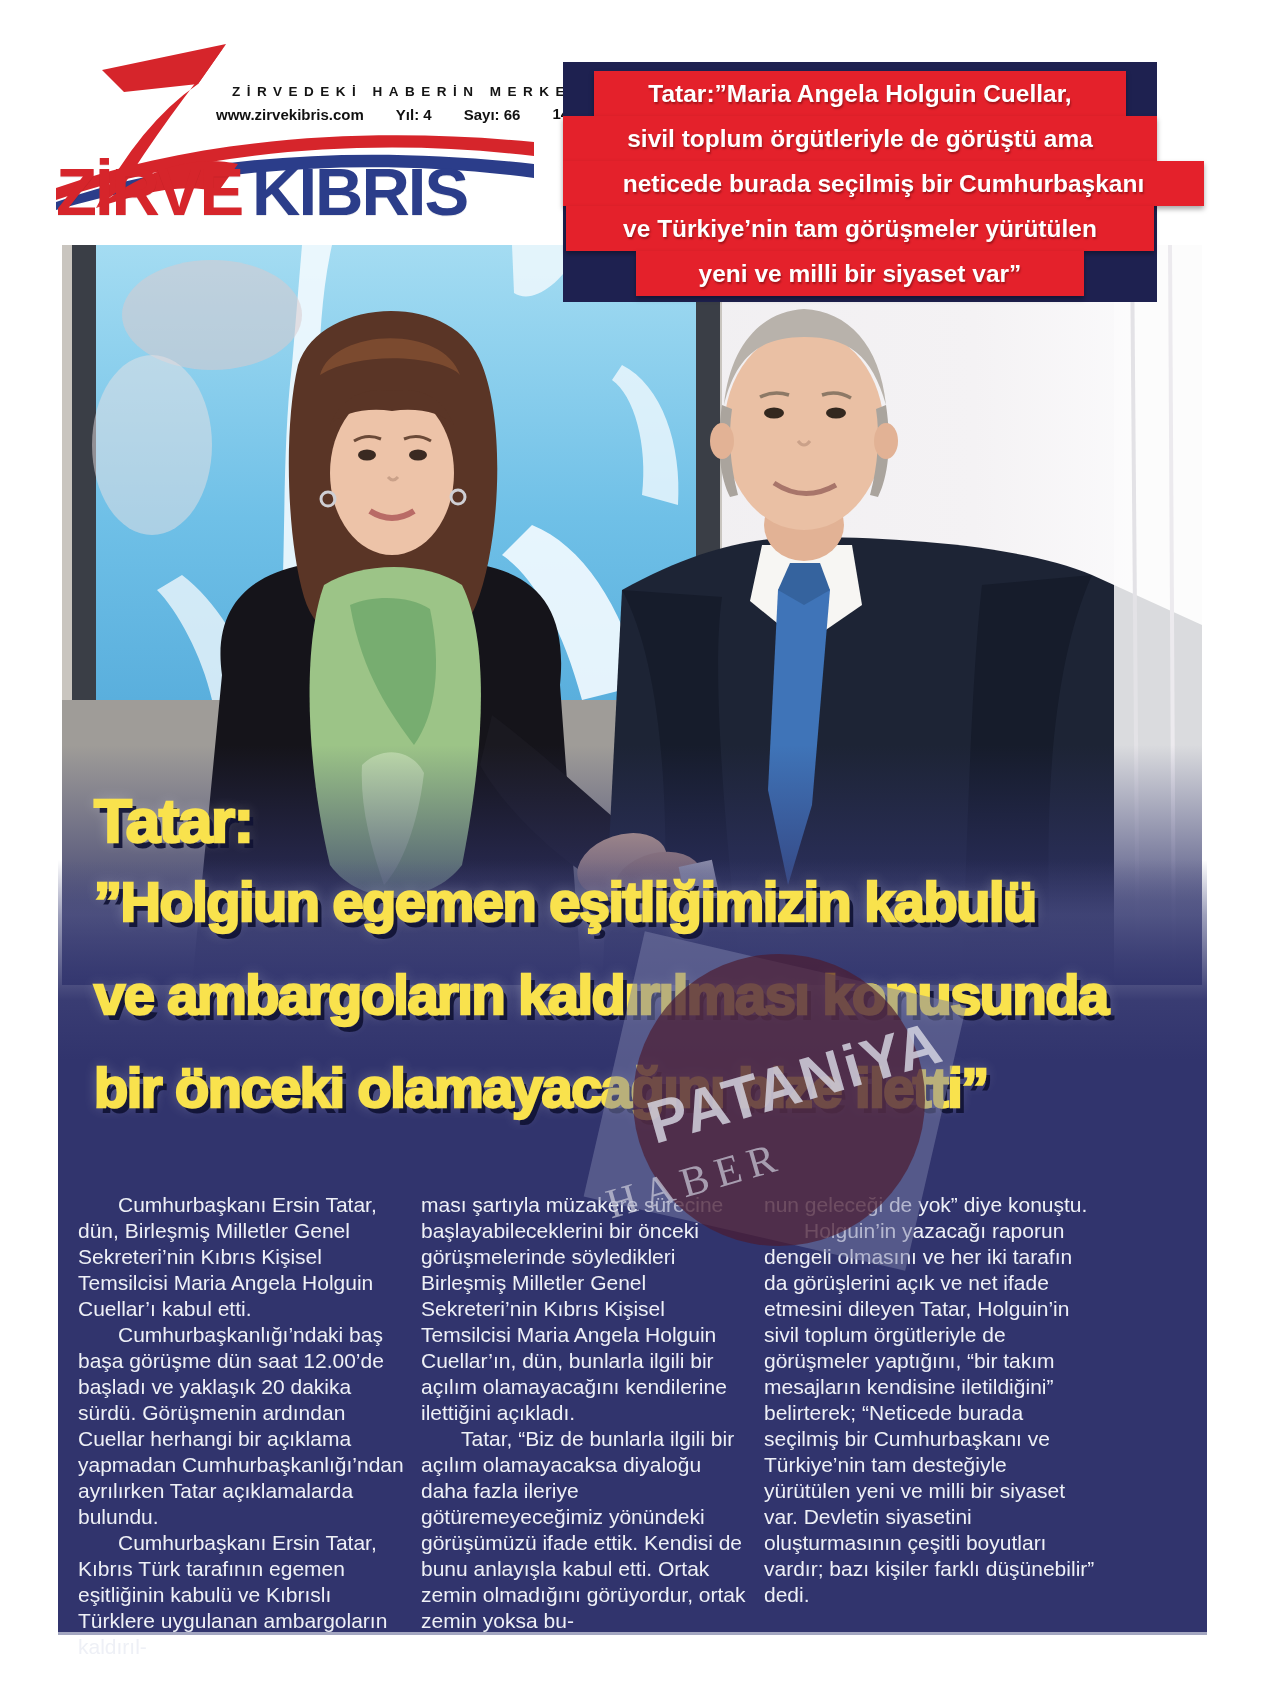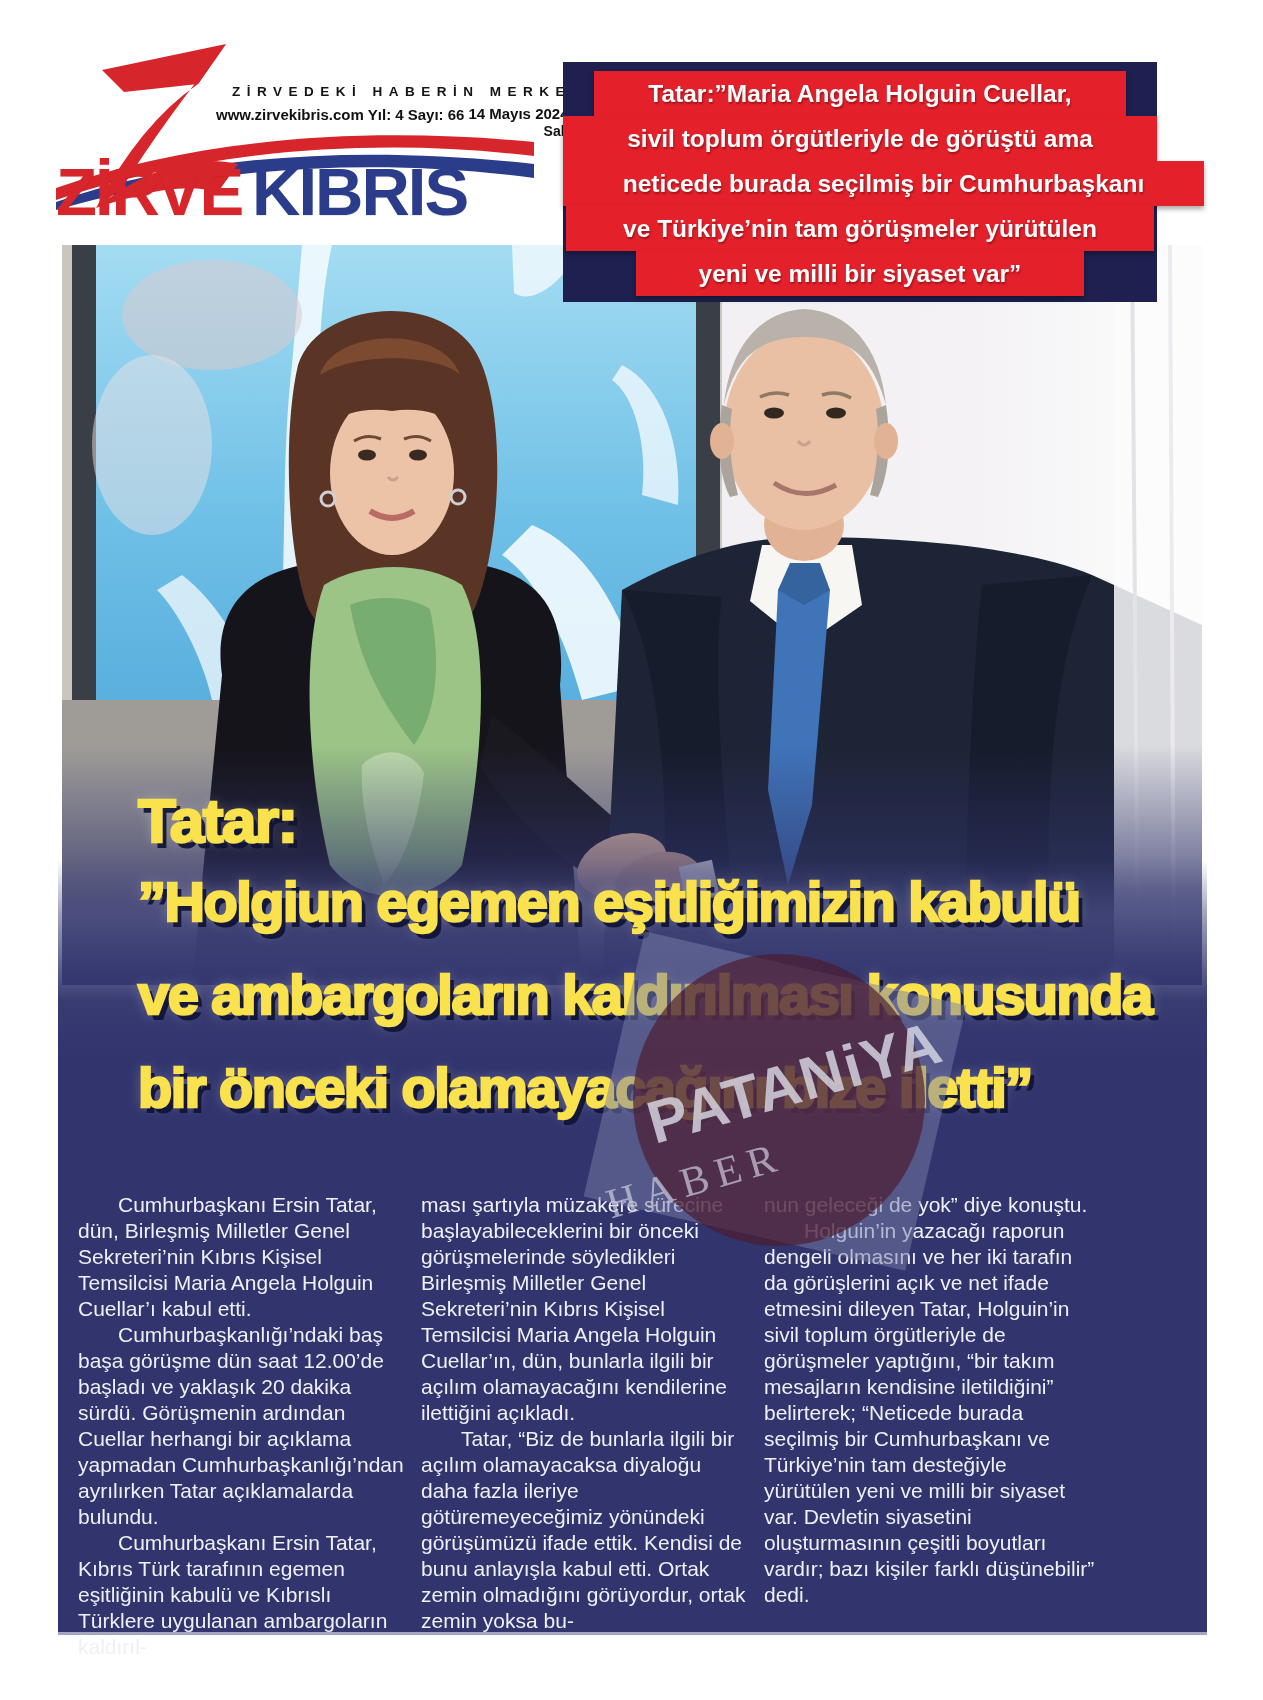--- a/index.html
+++ b/index.html
@@ -9,21 +9,21 @@
   }
 
   
   .masthead{position:absolute;left:0;top:0;width:1263px;height:245px;background:#fff;z-index:3;}
   .zmark{position:absolute;left:88px;top:40px;width:150px;height:172px;z-index:1;}
   .tagline{
     position:absolute;left:232px;top:84px;font-size:13.5px;letter-spacing:6.5px;
     color:#141414;font-weight:600;white-space:nowrap;
   }
   .info-row{
-    position:absolute;left:216px;top:106px;width:318px;display:flex;gap:4px;
+    position:absolute;left:216px;top:106px;width:318px;display:flex;gap:32px;
     font-size:15px;font-weight:bold;color:#111;align-items:flex-start;white-space:nowrap;
   }
   .date-block{margin-left:auto;text-align:right;line-height:1.1;}
   .date-block .day{font-size:14px;}
   .swooshes{position:absolute;left:56px;top:128px;width:478px;height:82px;z-index:0;}
   .wordmark{
     position:absolute;left:56px;top:158px;z-index:2;font-size:67px;font-weight:800;
     letter-spacing:-2px;white-space:nowrap;line-height:1;
     text-shadow:0 1px 0 rgba(0,0,0,0.08);
     text-align:center;
@@ -54,21 +54,21 @@
     background:linear-gradient(180deg,
       rgba(49,52,109,0) 0px,
       rgba(78,82,132,0.55) 55px,
       rgba(49,52,109,0.96) 140px,
       #31346d 200px,
       #31346d 100%);
     box-shadow:0 3px 0 rgba(140,144,176,0.8);
   }
 
   
-  .headline{position:absolute;left:36px;top:-70px;width:1100px;z-index:3;margin-left:44px;}
+  .headline{position:absolute;left:36px;top:-70px;width:1100px;z-index:3;}
   .hl{
     font-weight:bold;color:#f9e24d;-webkit-text-stroke:2.5px #f9e24d;
     text-shadow:5px 6px 0 rgba(16,18,52,0.92), 0 0 14px rgba(255,255,255,0.30);
     white-space:nowrap;line-height:1;letter-spacing:-1.5px;
   }
   .hl-kicker{font-size:62px;margin-bottom:22px;}
   .hl-line{font-size:56px;margin-bottom:37px;}
 
   
   .watermark{

